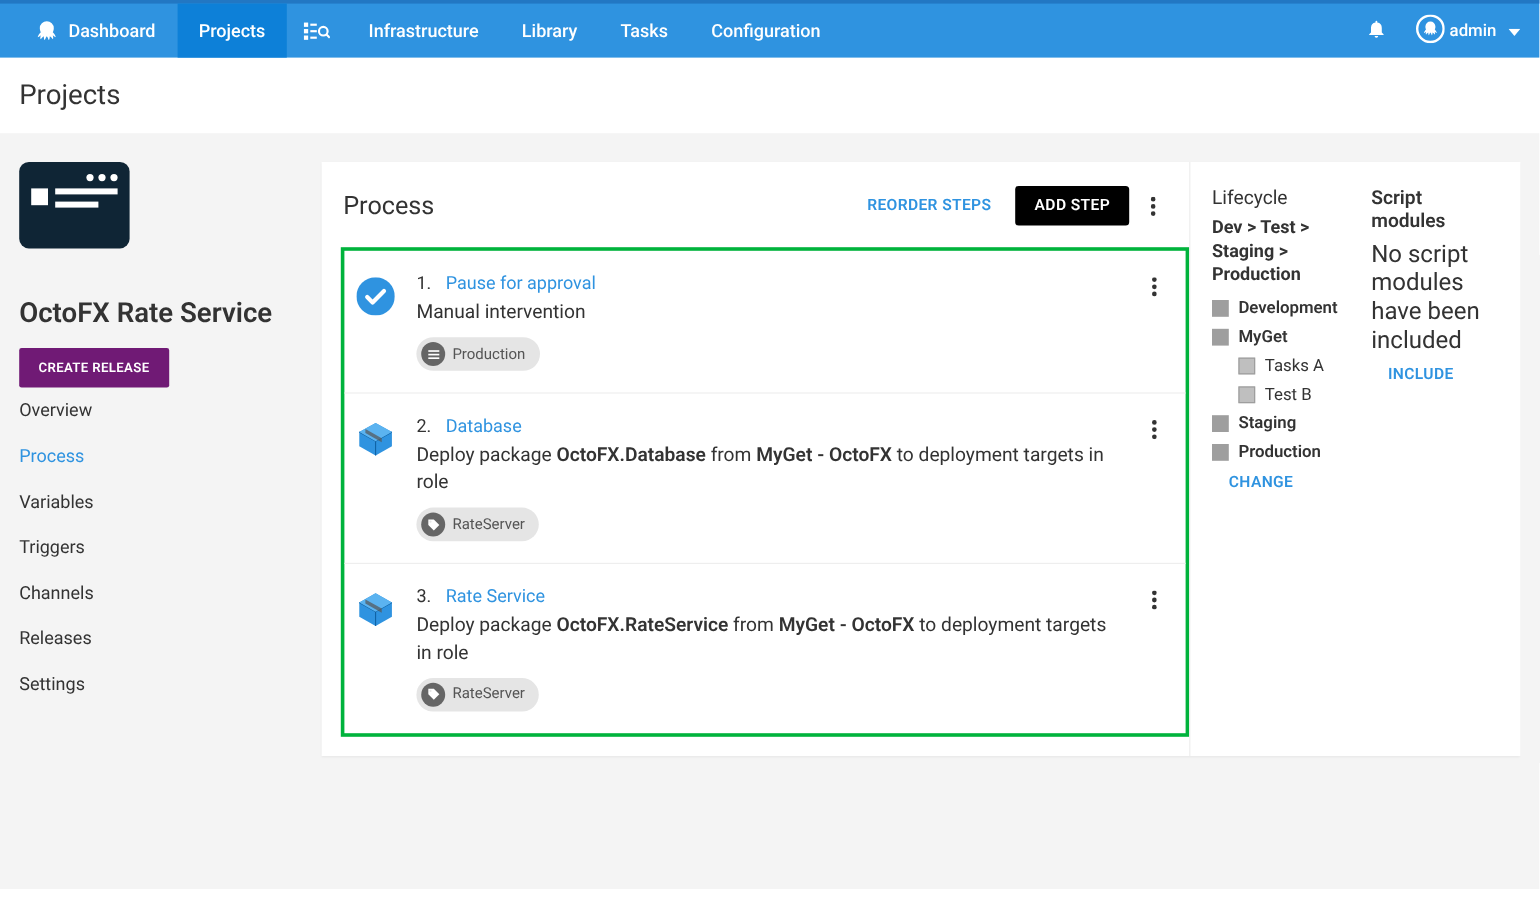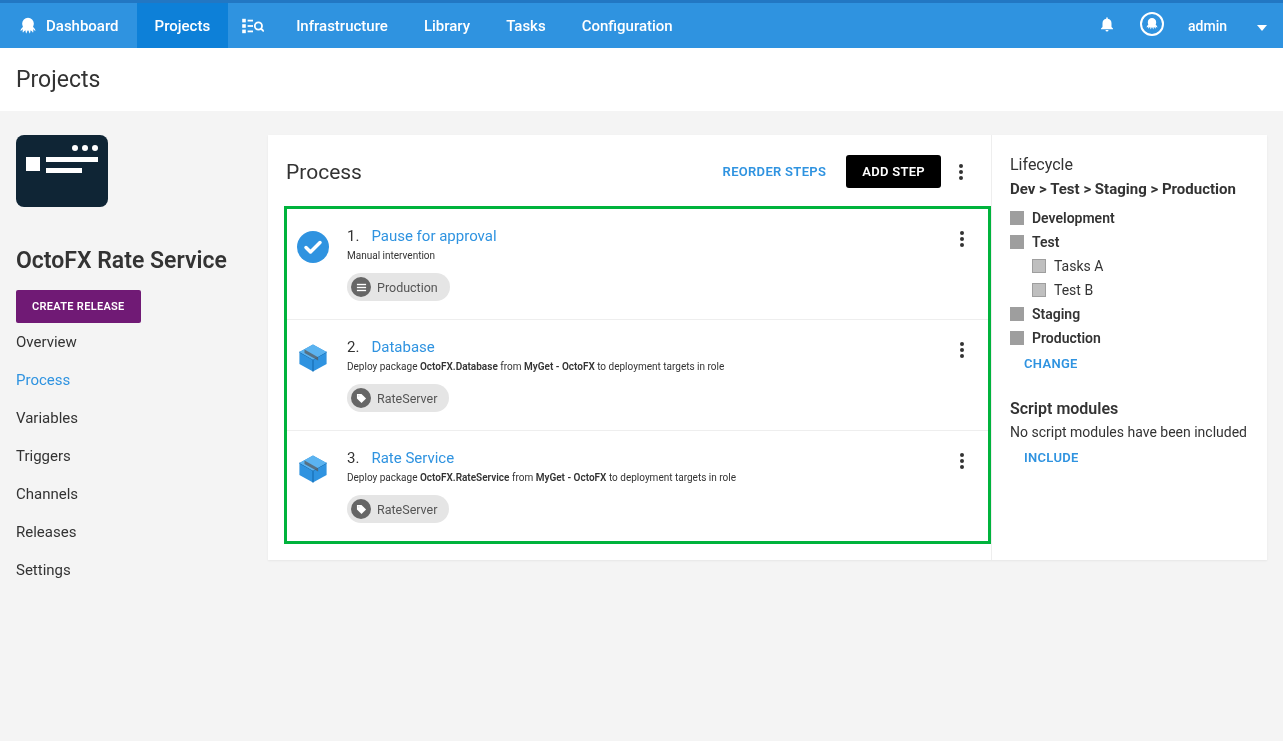--- a/index.html
+++ b/index.html
@@ -1,23 +1,23 @@
 <!DOCTYPE html>
 <html><head>
 <meta charset="utf-8">
 <style>
 * { margin: 0; padding: 0; box-sizing: border-box; font-family: -apple-system, BlinkMacSystemFont, "Segoe UI", Roboto, Helvetica, Arial, sans-serif; }
 body { background: #fff; color: #333; font-size: 14px; }
 
-.topbar { background: #2f93e0; height: 48px; display: flex; align-items: stretch; color: #fff; border-top: 3px solid #2277c3; }
+.topbar { background: #2f93e0; height: 48px; display: flex; align-items: stretch; color: #fff; border-top: 3px solid #2277c3; padding-left: 11px; }
 .topbar .nav-item { display: flex; align-items: center; padding: 0 18px; cursor: pointer; font-size: 15px; font-weight: 500; }
 .topbar .nav-item.active { background: #0d80d8; }
 .topbar .spacer { flex: 1; }
 .topbar .icon-btn { display: flex; align-items: center; padding: 0 14px; cursor: pointer; }
-.topbar .user-box { display: flex; align-items: center; padding: 0 16px 0 10px; cursor: pointer; gap: 24px; font-weight: 500; }
+.topbar .user-box { display: flex; align-items: center; padding: 0 16px 0 10px; cursor: pointer; gap: 4px; font-weight: 500; }
 .octo-small svg { width: 20px; height: 20px; fill: #fff; display: block; }
 .search-proj-icon { display: flex; align-items: center; gap: 2px; }
 
 .page-title-row { padding: 18px 16px; border-bottom: 0; }
 .page-title { font-size: 23px; font-weight: 400; color: #333; }
 
 .content-area { background: #f4f4f4; min-height: calc(100vh - 120px); padding: 24px 16px; display: flex; gap: 20px; align-items: flex-start; }
 
 .sidebar { width: 232px; flex-shrink: 0; }
 .project-icon-box { width: 92px; height: 72px; background: #0f2535; border-radius: 8px; display: flex; flex-direction: column; padding: 10px; margin-bottom: 18px; }
@@ -43,37 +43,37 @@
 .kebab svg { width: 4px; height: 16px; fill: #333; }
 
 .steps-box { border: 3px solid #00b33c; margin: 0 0 16px 16px; }
 .step-row { display: flex; padding: 18px 14px 18px 8px; border-bottom: 1px solid #eee; gap: 16px; }
 .step-row:last-child { border-bottom: none; }
 .step-icon { width: 36px; height: 36px; flex-shrink: 0; display: flex; align-items: center; justify-content: center; margin-top: 2px; }
 .step-body { flex: 1; min-width: 0; }
 .step-title-line { display: flex; gap: 12px; align-items: baseline; margin-bottom: 4px; }
 .step-num { color: #333; font-size: 15px; }
 .step-name { color: #2f93e0; font-size: 15px; }
-.step-desc { color: #333; font-size: 10px; margin-bottom: 10px; line-height: 1.4; }
+.step-desc { color: #333; font-size: 16px; margin-bottom: 10px; line-height: 1.4; }
 .step-desc b { font-weight: 600; }
 .chip { display: inline-flex; align-items: center; background: #e5e5e5; border-radius: 14px; padding: 4px 12px 4px 4px; font-size: 12.5px; color: #555; gap: 6px; }
 .chip .chip-icon { width: 20px; height: 20px; background: #666; border-radius: 50%; display: flex; align-items: center; justify-content: center; }
 .chip .chip-icon svg { width: 11px; height: 11px; fill: #fff; }
 .step-kebab { flex-shrink: 0; align-self: flex-start; margin-top: 4px; }
 
-.side-col { width: 276px; border-left: 1px solid #eee; padding: 20px 18px; display: flex; flex-direction: column; gap: 28px; }
+.side-col { width: 276px; border-left: 1px solid #eee; padding: 20px 18px; display: flex; flex-direction: row; gap: 28px; }
 .side-section .sec-title { font-size: 16px; font-weight: 400; margin-bottom: 6px; }
 .side-section .sec-bold { font-weight: 700; font-size: 15px; margin-bottom: 10px; line-height: 1.3; }
 .lifecycle-tree { display: flex; flex-direction: column; gap: 8px; margin-top: 10px; }
 .lc-row { display: flex; align-items: center; gap: 8px; font-size: 14px; font-weight: 600; }
 .lc-row.child { margin-left: 22px; font-weight: 400; }
 .lc-sq { width: 14px; height: 14px; background: #9e9e9e; flex-shrink: 0; }
 .lc-row.child .lc-sq { background: #bfbfbf; border: 1px solid #9e9e9e; }
 .link-btn { color: #2f93e0; font-weight: 600; font-size: 13px; letter-spacing: 0.3px; padding: 10px 0 0 14px; cursor: pointer; background: none; border: none; text-align: left; }
-.script-desc { font-size: 14px; color: #333; margin-top: 4px; }
+.script-desc { font-size: 20px; color: #333; margin-top: 4px; }
 
 .icon-check-circle { width: 32px; height: 32px; }
 .icon-package { width: 34px; height: 34px; }
 </style>
 </head>
 <body>
 
 <div class="topbar">
   <div class="nav-item">
     <span class="octo-small">
@@ -301,21 +301,21 @@
       <div class="side-section">
         <div class="sec-title">Lifecycle</div>
         <div class="sec-bold">Dev &gt; Test &gt; Staging &gt; Production</div>
         <div class="lifecycle-tree">
           <div class="lc-row">
               <span class="lc-sq"></span>
               <span>Development</span>
             </div>
           <div class="lc-row">
               <span class="lc-sq"></span>
-              <span>Test</span>
+              <span>MyGet</span>
             </div>
           <div class="lc-row child">
               <span class="lc-sq"></span>
               <span>Tasks A</span>
             </div>
           <div class="lc-row child">
               <span class="lc-sq"></span>
               <span>Test B</span>
             </div>
           <div class="lc-row">

